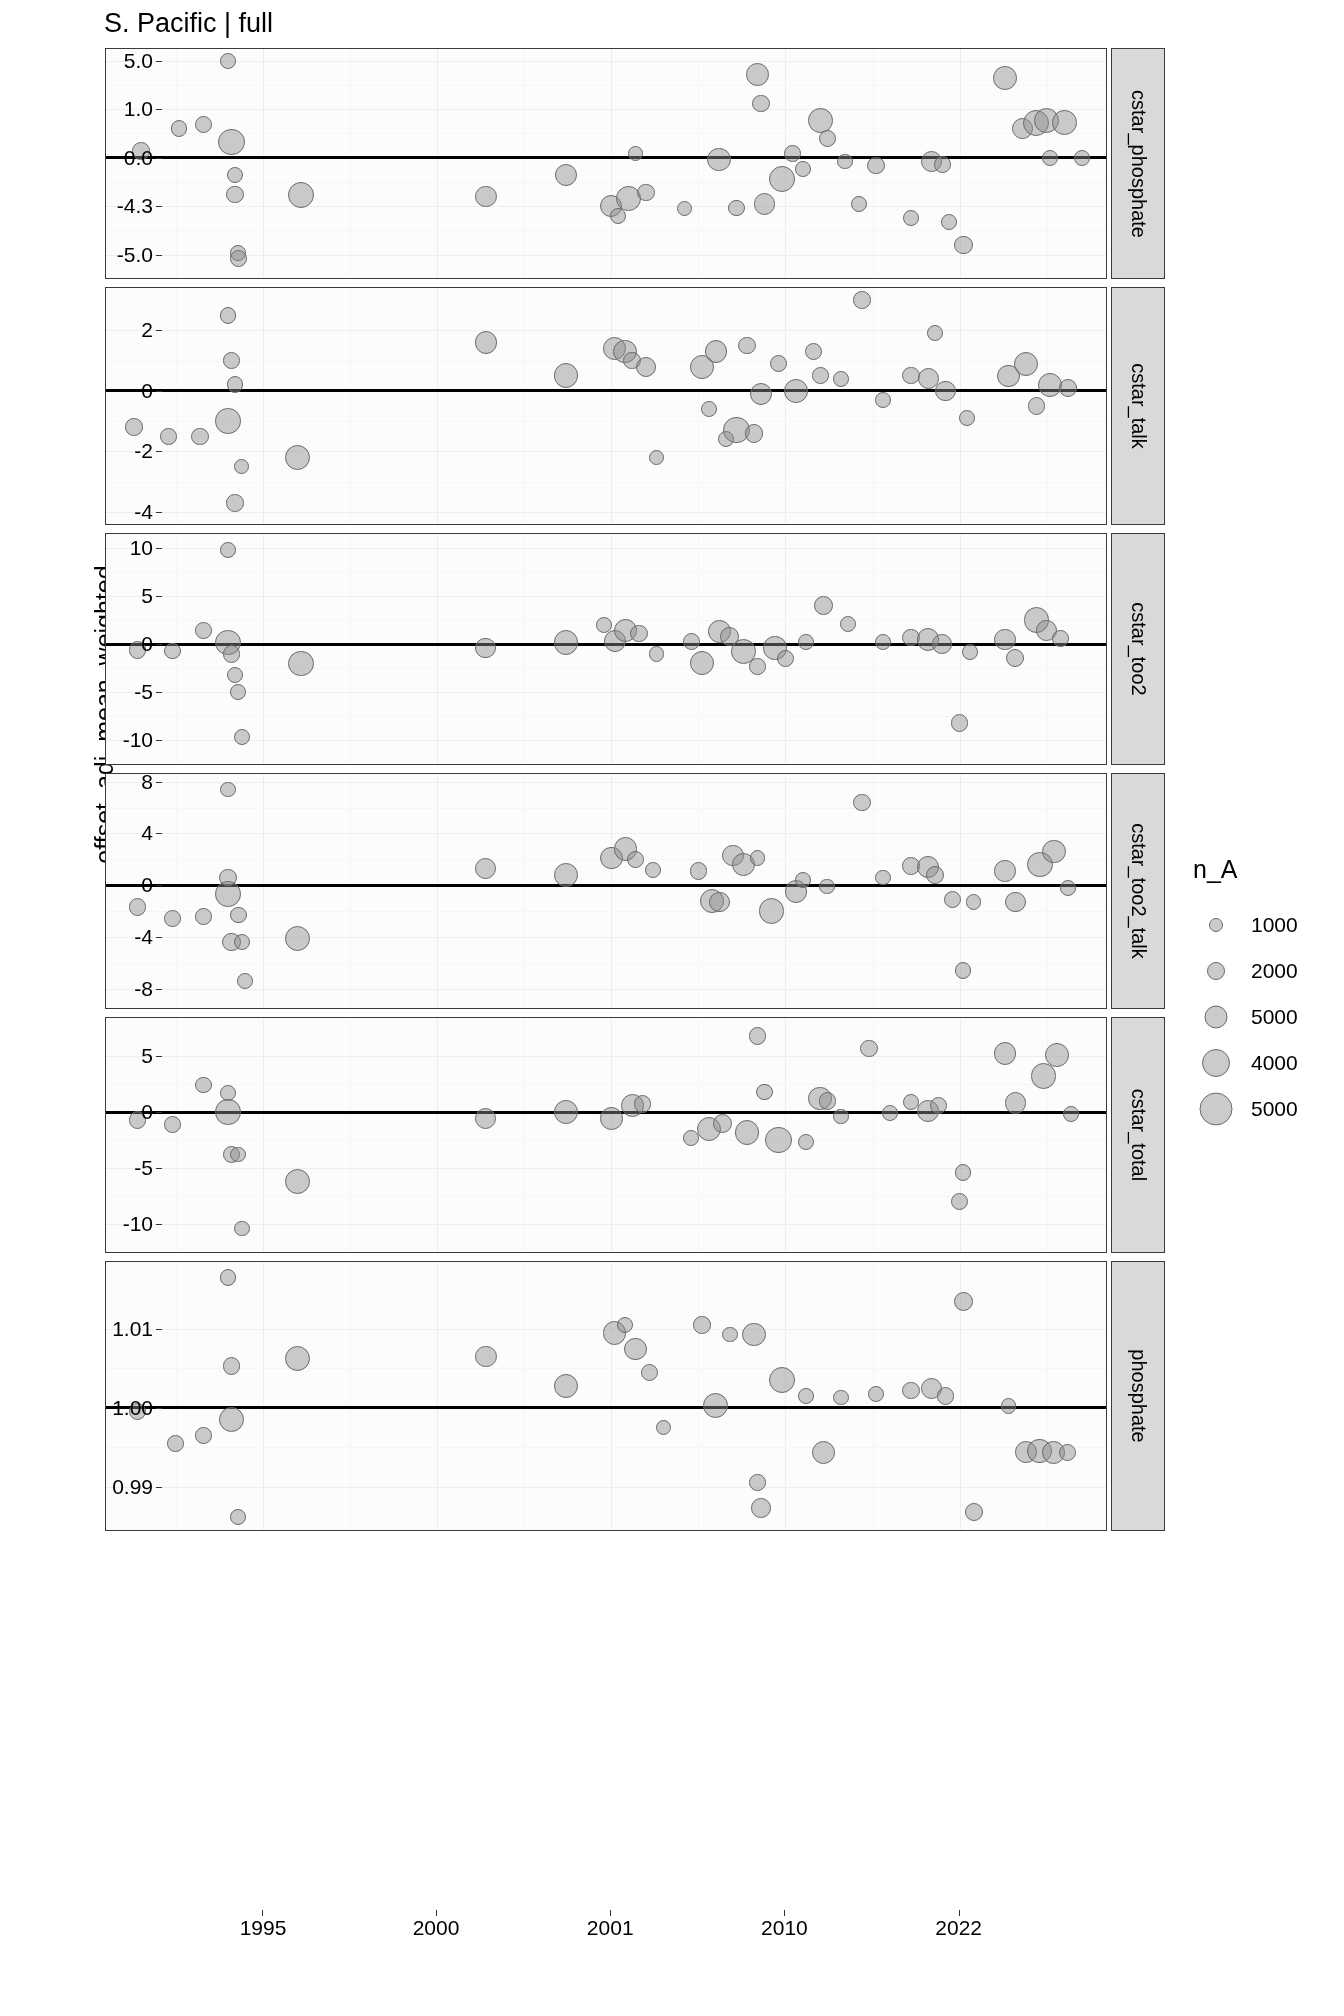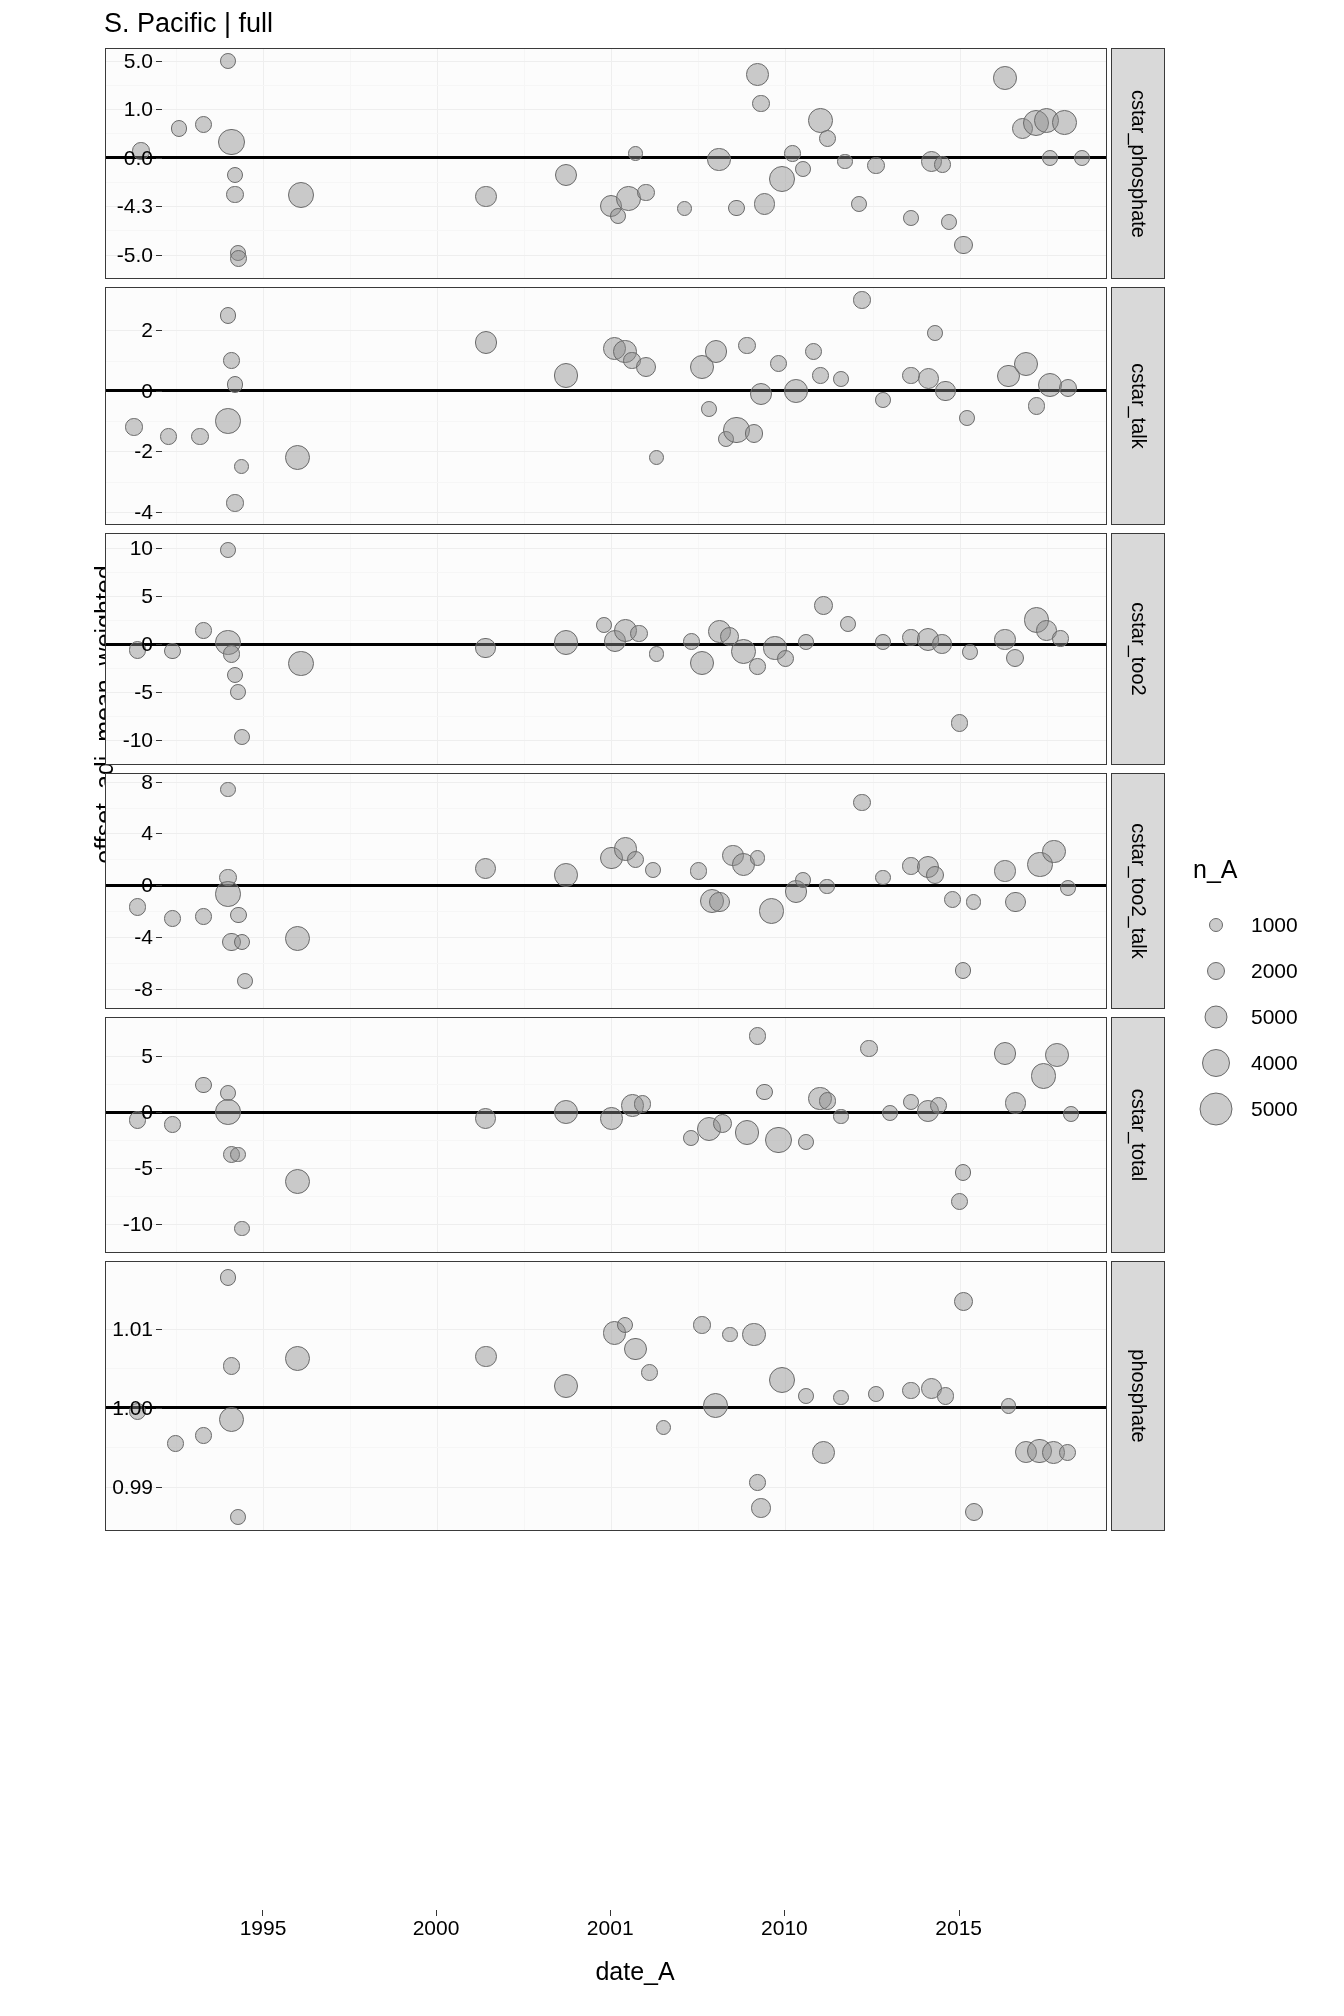--- a/index.html
+++ b/index.html
@@ -160,21 +160,20 @@
   }
 </style>
 </head>
 <body>
 
 <div id="root">
 
   <div class="title">S. Pacific | full</div>
 
   <div class="ylab">offset_adj_mean_weighted</div>
-  <div class="xlab">date_A</div>
 
   <div class="panels" id="panels">
       <div class="panel-row" style="height: 231px;">
         <div class="plot" style="height: 231px;">
           <div class="gridline-v" style="left: 156.794px;"></div>
           <div class="gridline-v" style="left: 331.01px;"></div>
           <div class="gridline-v" style="left: 505.226px;"></div>
           <div class="gridline-v" style="left: 679.443px;"></div>
           <div class="gridline-v" style="left: 853.659px;"></div>
           <div class="gridline-v gridline-minor" style="left: 69.6864px;"></div>
@@ -619,21 +618,21 @@
           <span>phosphate</span>
         </div>
       </div>
     </div>
 
   <div class="xticklabels" id="xticklabels">
       <div class="xtick" style="left: 158px;">1995</div>
       <div class="xtick" style="left: 331.01px;">2000</div>
       <div class="xtick" style="left: 505.226px;">2001</div>
       <div class="xtick" style="left: 679.443px;">2010</div>
-      <div class="xtick" style="left: 853.659px;">2015</div>
+      <div class="xtick" style="left: 853.659px;">2022</div>
     </div>
 
   <div class="legend">
     <div class="legend-title">n_A</div>
     <div id="legend-items">
         <div class="legend-item">
           <div class="legend-key">
             <div class="pt" style="width: 14px; height: 14px;"></div>
           </div>
           <div class="legend-label">1000</div>

